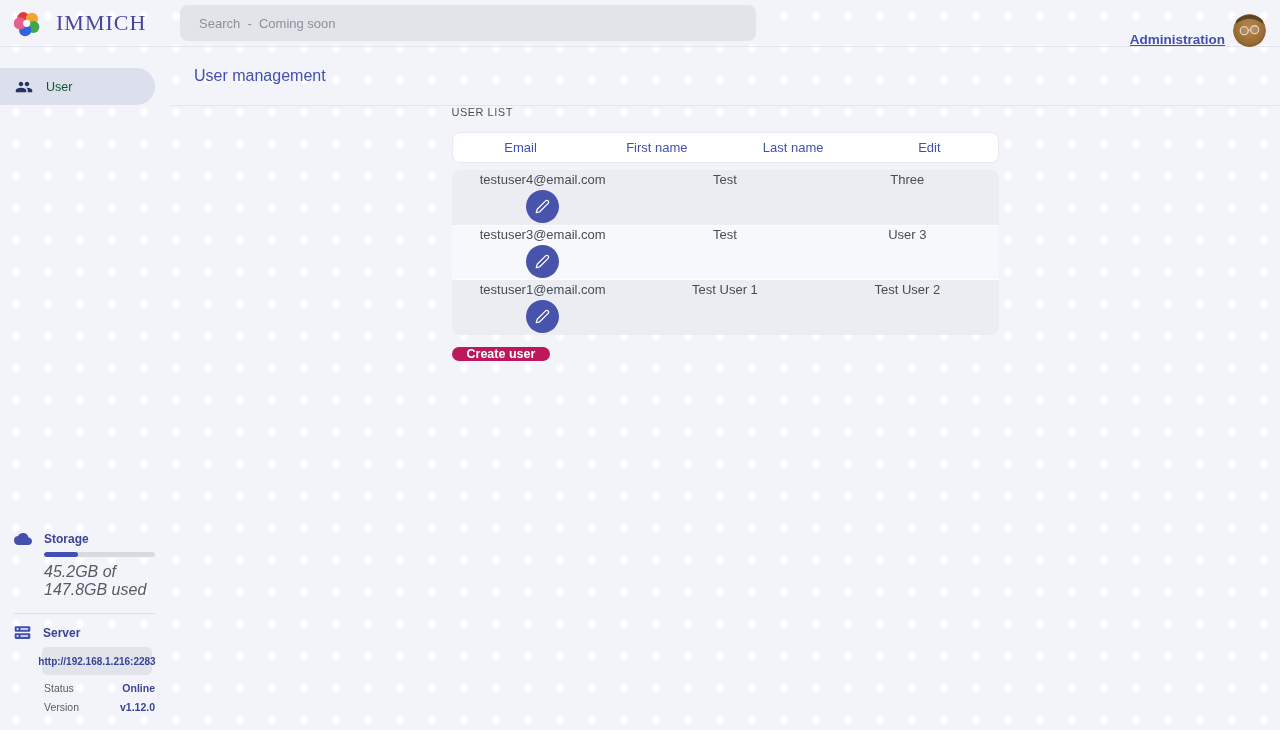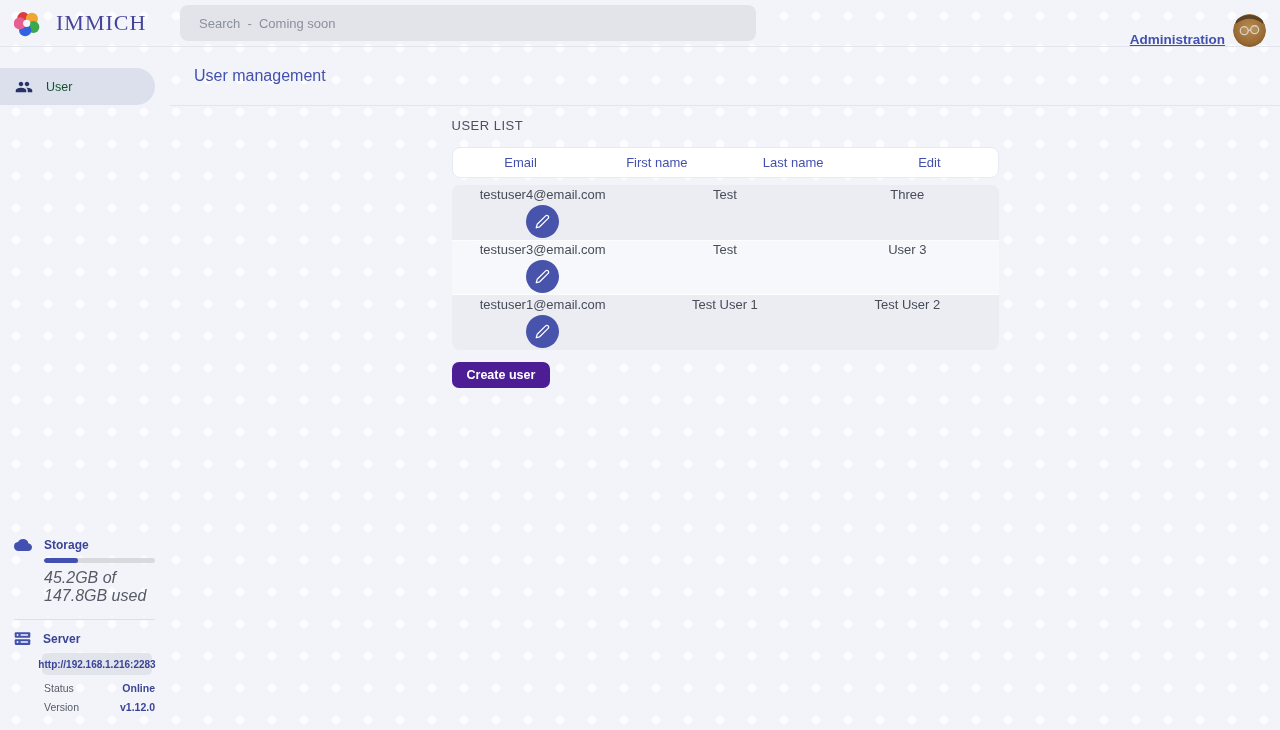--- a/index.html
+++ b/index.html
@@ -37,46 +37,46 @@
 
   .side-footer{ position:absolute; bottom:17px; left:0; width:170px; }
   .foot-head{ display:flex; align-items:center; }
   .foot-head .f-icon{ margin-left:14px; display:flex; }
   .foot-head .f-title{ margin-left:12px; font-size:12px; font-weight:700; color:#3a4497; }
   .progress-track{ margin:6px 0 0 44px; width:111px; height:5px; border-radius:3px; background:#d8dade; overflow:hidden; }
   .progress-fill{ height:100%; background:#4250af; border-radius:3px; }
   .storage-used{ margin:6px 0 0 44px; font-size:16px; color:#555b67;font-style:italic; }
   .divider{ margin:14px 15px 0 14px; border-top:1px solid #dcdfe5; }
   .server-block{ margin-top:10px; }
-  .server-url{ margin:6px 0 0 42px; width:110px; height:22px; background:#e2e4ec; border-radius:5px;
+  .server-url{ margin:6px 0 0 42px; width:110px; height:28px; background:#e2e4ec; border-radius:5px;
                display:flex; align-items:center; justify-content:center;
                font-size:10px; font-weight:700; color:#3a4497; }
   .kv-row{ margin:7px 0 0 44px; width:111px; display:flex; justify-content:space-between; align-items:center; }
   .kv-label{ font-size:10.5px; color:#555b67; }
   .kv-value{ font-size:10.5px; font-weight:700; color:#3a4497; }
 
   
   .main{ position:absolute; top:47px; left:170px; right:0; bottom:0; }
   .page-header{ height:59px; border-bottom:1px solid #e2e5ec; display:flex; align-items:center; }
   .page-title{ margin-left:24px; font-size:16px; font-weight:500; color:#4250af; }
   .content{ width:547px; margin:0 auto; }
-  .section-label{ margin-top:12px; font-size:13px; letter-spacing:.5px; color:#4a505d; font-weight:500; }
+  .section-label{ font-size:11px; letter-spacing:.5px; color:#4a505d; font-weight:500; }
 
   .table-header{ margin-top:14px; height:31px; background:#ffffff; border:1px solid #e8eaef;
                  border-radius:8px; display:grid; grid-template-columns:repeat(4,1fr); align-items:center; }
   .table-header .th{ text-align:center; font-size:13px; font-weight:500; color:#4250af; }
   .table-rows{ margin-top:7px; border-radius:8px; overflow:hidden; }
   .trow{ height:55px; display:grid; grid-template-columns:repeat(3,1fr); align-items:center; }
   .trow:nth-child(odd){ background:#ebedf2; }
   .trow:nth-child(even){ background:#f7f8fb; border-top:1px solid #fdfdfe; border-bottom:1px solid #fdfdfe; }
   .td{ text-align:center; font-size:13px; color:#474c57; }
   .td-edit{ display:flex; justify-content:center; }
   .edit-btn{ width:33px; height:33px; border-radius:50%; background:#4854ac; border:none; cursor:pointer;
              display:flex; align-items:center; justify-content:center; color:#fff; }
-  .create-btn{ margin-top:12px; height:26px; padding:0 15px; background:#4c1d95; color:#fff; border:none;
+  .create-btn{ margin-top:12px; height:14px; padding:0 15px; background:#be185d; color:#fff; border:none;
                border-radius:7px; font-size:12.5px; font-weight:600; cursor:pointer;
                font-family:"Liberation Sans", sans-serif; }
 </style>
 </head>
 <body>
 
 <div class="topbar">
   <div class="brand">
     <span style="display:flex;">
       <svg width="27" height="27" viewBox="0 0 27 27">

